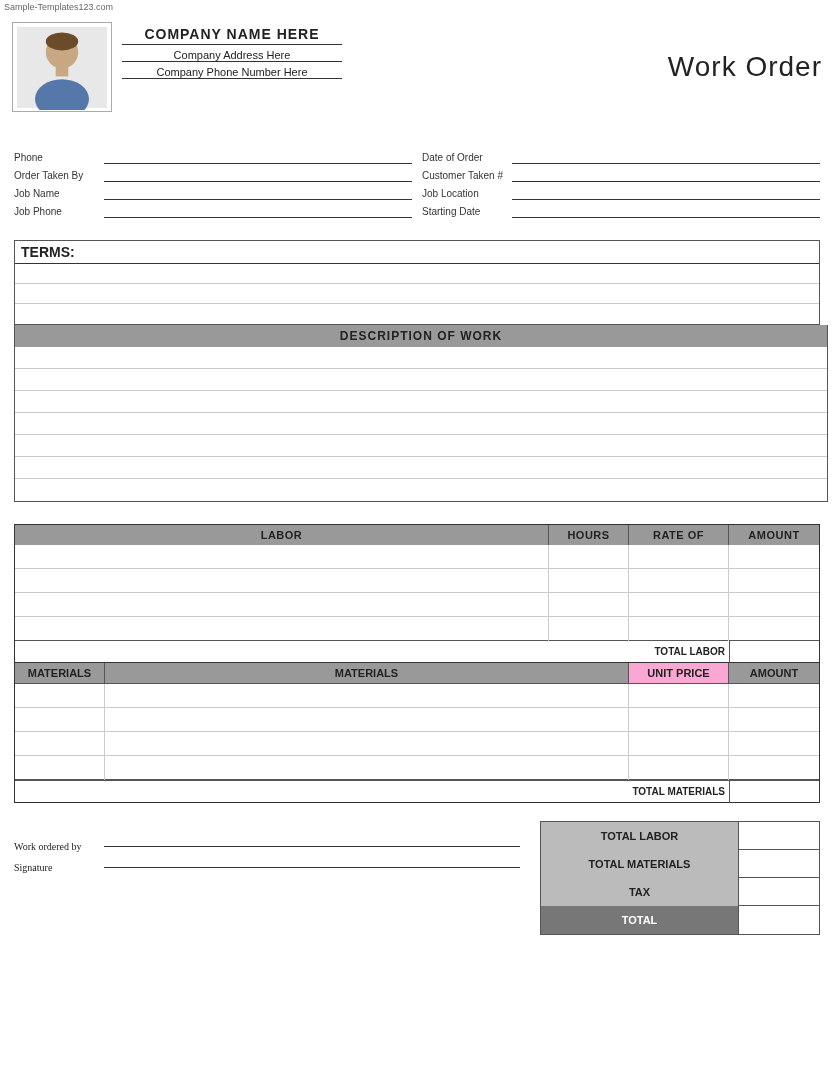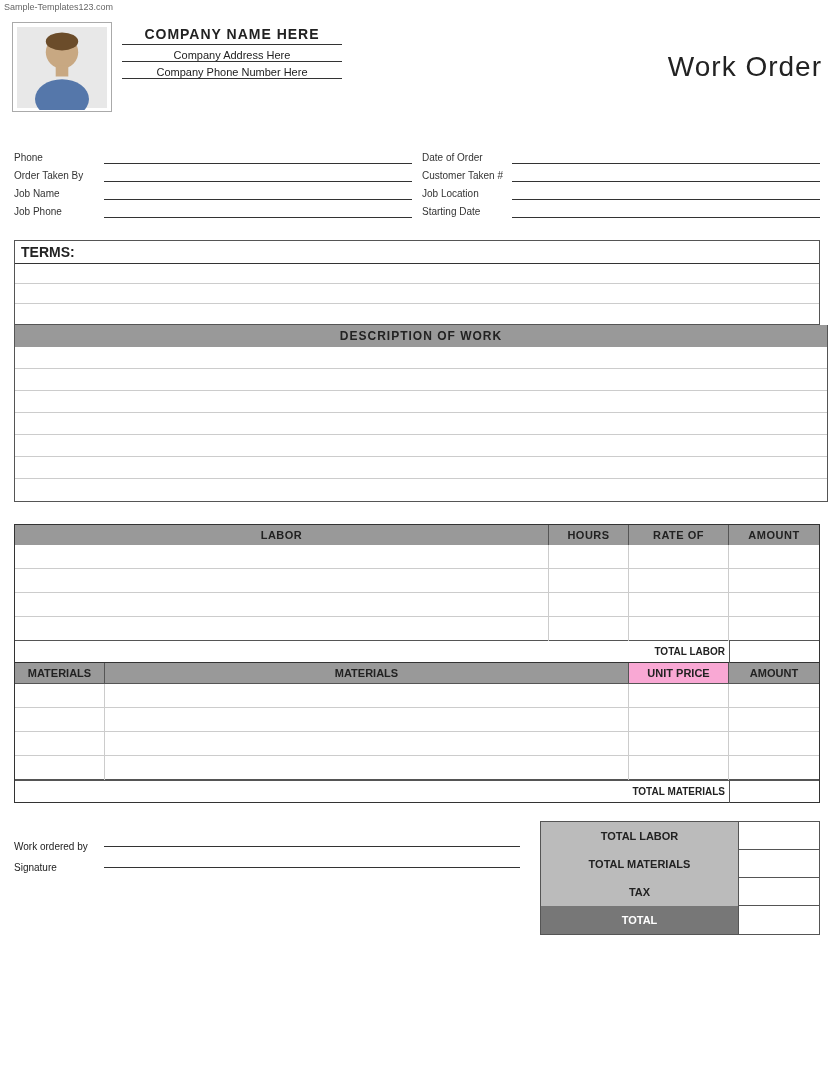--- a/index.html
+++ b/index.html
@@ -226,20 +226,21 @@
     }
     .signature-area {
       flex: 1;
       padding-right: 20px;
       padding-top: 20px;
     }
     .sig-row {
       display: flex;
       align-items: center;
       margin-bottom: 10px;
+      font-family: Liberation Serif, serif;
     }
     .sig-label {
       font-size: 10px;
       white-space: nowrap;
       min-width: 90px;
     }
     .sig-line {
       flex: 1;
       border-bottom: 1px solid #333;
     }

